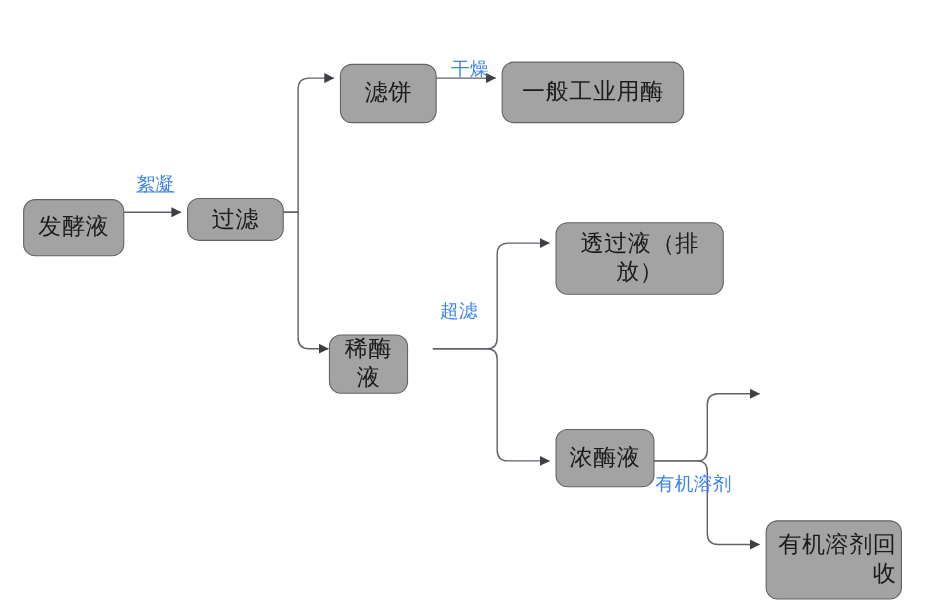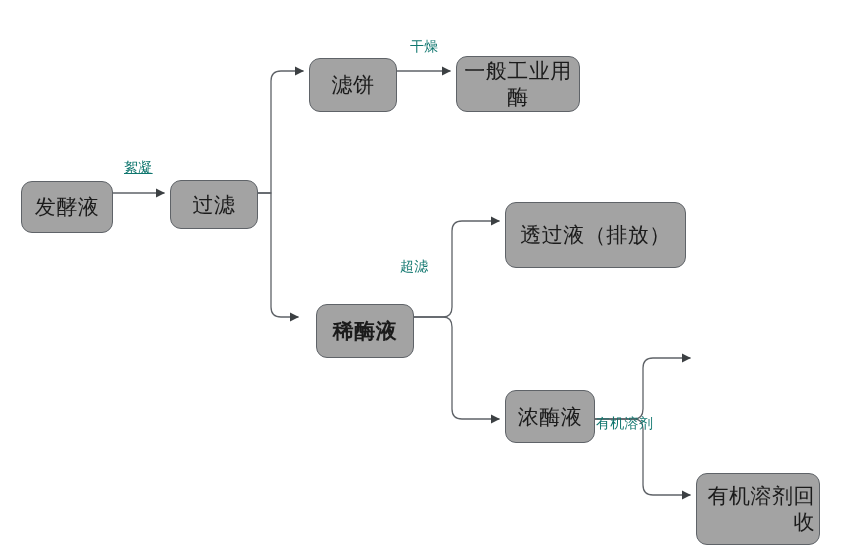--- a/index.html
+++ b/index.html
@@ -35,26 +35,27 @@
     text-align: center;
     color: #1b1b1b;
     font-size: 21px;
     line-height: 1.22;
     letter-spacing: 0.5px;
     padding: 2px 4px;
     margin-top: 14px;
   }
   .edge-label {
     position: absolute;
-    color: #0f766e;
-    font-size: 14px;
+    color: #3b82f6;
+    font-size: 17px;
     line-height: 1;
     letter-spacing: 0.3px;
     white-space: nowrap;
     background: transparent;
+    margin-top: 15px;
   }
 </style>
 </head>
 <body>
 
 <div id="canvas">
 
   <svg class="edges" width="850" height="546" viewBox="0 0 850 546">
     <defs>
       <marker id="arrow" viewBox="0 0 10 10" refX="9" refY="5" markerWidth="7" markerHeight="7" orient="auto-start-reverse">
@@ -78,50 +79,50 @@
       <path d="M 595 419 L 634 419 Q 643 419 643 409 L 643 368 Q 643 358 653 358 L 690 358" marker-end="url(#arrow)"></path>
 
       <path d="M 595 419 L 634 419 Q 643 419 643 429 L 643 485 Q 643 495 653 495 L 690 495" marker-end="url(#arrow)"></path>
     </g>
   </svg>
 
   <div class="node" style="left:21px; top:167px; width:92px; height:52px;">
     <span>发酵液</span>
   </div>
 
-  <div class="node" style="left:170px; top:166px; width:88px; height:49px;">
+  <div class="node" style="left:170px; top:166px; width:88px; height:39px;">
     <span>过滤</span>
   </div>
 
   <div class="node" style="left:309px; top:44px; width:88px; height:54px;">
     <span>滤饼</span>
   </div>
 
-  <div class="node" style="left:456px; top:42px; width:124px; height:56px;">
+  <div class="node" style="left:456px; top:42px; width:166px; height:56px;">
     <span>一般工业用酶</span>
   </div>
 
-  <div class="node" style="left:316px; top:290px; width:98px; height:54px;font-weight:bold;">
+  <div class="node" style="left:299px; top:290px; width:72px; height:54px;">
     <span>稀酶液</span>
   </div>
 
-  <div class="node" style="left:505px; top:188px; width:181px; height:66px;">
+  <div class="node" style="left:505px; top:188px; width:153px; height:66px;">
     <span>透过液（排放）</span>
   </div>
 
   <div class="node" style="left:505px; top:376px; width:90px; height:53px;">
     <span>浓酶液</span>
   </div>
 
 
   <div class="node" style="left:696px; top:459px; width:124px; height:72px;text-align:right;">
     <span>有机溶剂回收</span>
   </div>
 
-  <div class="edge-label" style="left:124px; top:160px;text-decoration:underline;">
+  <div class="edge-label" style="left:124px; top:144px;text-decoration:underline;">
     <span>絮凝</span>
   </div>
 
   <div class="edge-label" style="left:410px; top:39px;">
     <span>干燥</span>
   </div>
 
   <div class="edge-label" style="left:400px; top:259px;">
     <span>超滤</span>
   </div>

